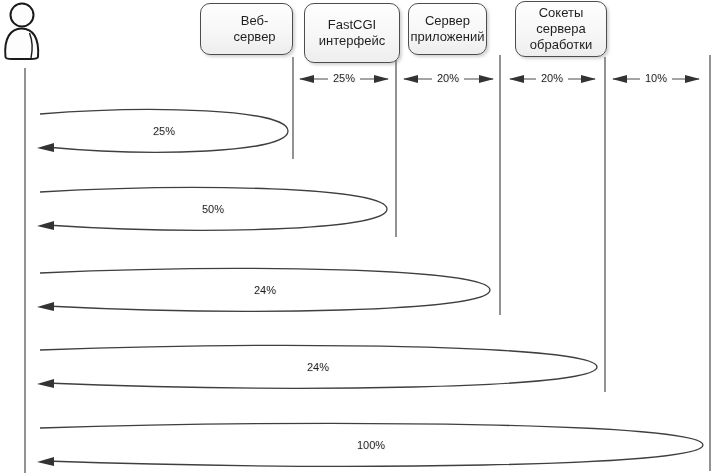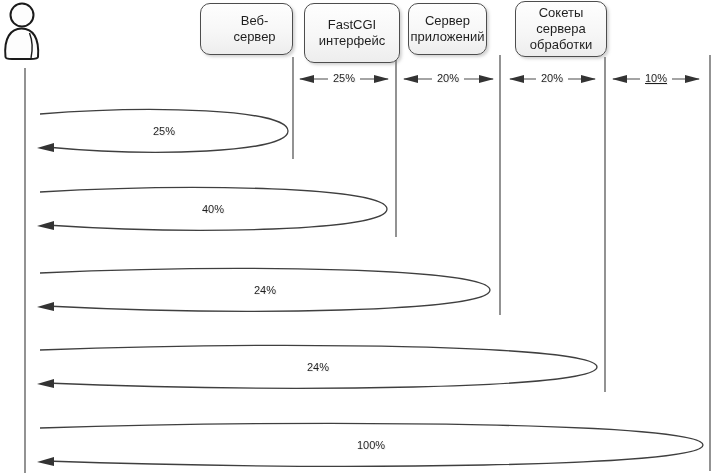--- a/index.html
+++ b/index.html
@@ -144,21 +144,21 @@
   <div class="server-box" style="left:408px; top:3px; width:79px; height:52px;">
     <span>Сервер приложений</span>
   </div>
   <div class="server-box" style="left:515px; top:1px; width:92px; height:56px;">
     <span>Сокеты сервера обработки</span>
   </div>
 
   <span class="share-label" style="left:344px; top:78px;">25%</span>
   <span class="share-label" style="left:448px; top:78px;">20%</span>
   <span class="share-label" style="left:552px; top:78px;">20%</span>
-  <span class="share-label" style="left:656px; top:78px;text-decoration:underline;">10%</span>
+  <span class="share-label" style="left:656px; top:78px;">10%</span>
 
   <span class="loop-label" style="left:164px; top:131px;">25%</span>
-  <span class="loop-label" style="left:213px; top:209px;">40%</span>
+  <span class="loop-label" style="left:213px; top:209px;">50%</span>
   <span class="loop-label" style="left:265px; top:290px;">24%</span>
   <span class="loop-label" style="left:318px; top:367px;">24%</span>
   <span class="loop-label" style="left:371px; top:445px;">100%</span>
 
 </div>
 
 </body></html>

